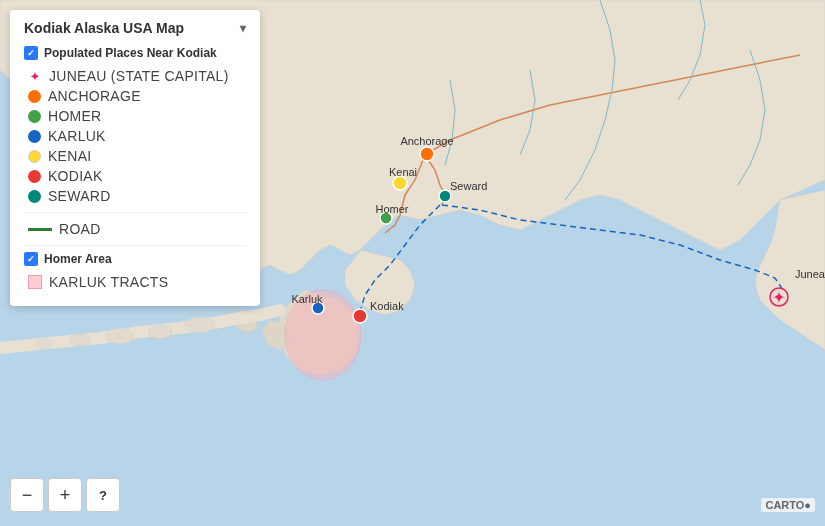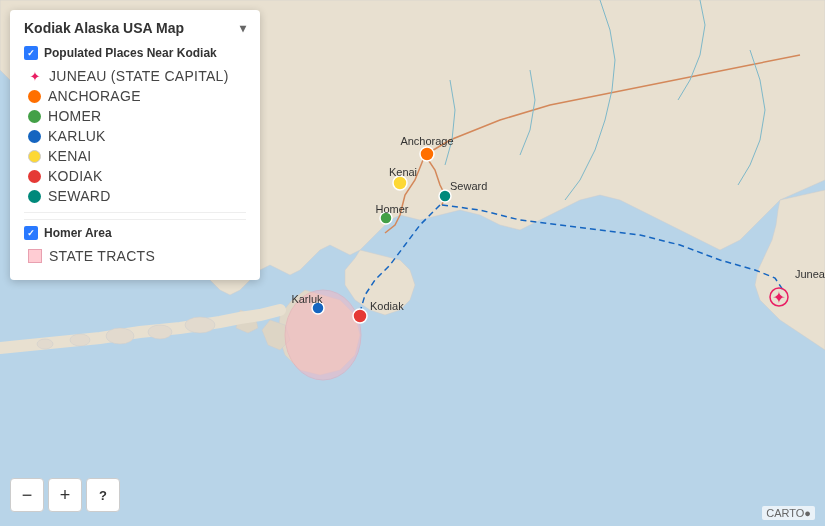--- a/index.html
+++ b/index.html
@@ -162,28 +162,29 @@
       display: flex;
       align-items: center;
       justify-content: center;
       color: #333;
       font-weight: 300;
     }
 
     
     #attribution {
       position: absolute;
-      bottom: 6px;
+      bottom: 14px;
       right: 10px;
       font-size: 11px;
       color: #666;
       z-index: 100;
       background: rgba(255,255,255,0.7);
       padding: 1px 4px;
       border-radius: 2px;
+      font-weight: bold;
     }
 
     
     #map-svg {
       position: absolute;
       top: 0; left: 0;
       width: 100%;
       height: 100%;
     }
   </style>
@@ -312,31 +313,35 @@
   </div>
 
   <div class="place-item">
     <div class="place-dot" style="background:#00897b;"></div>
     <span class="place-label">SEWARD</span>
   </div>
 
   <hr class="legend-divider">
 
 
+  <div class="route-item">
+    <div class="route-line-solid"></div>
+    <span class="place-label">ROAD</span>
+  </div>
 
   <hr class="legend-divider">
 
   <div class="legend-section-header">
     <div class="checkbox-blue"></div>
     <span class="label">Homer Area</span>
   </div>
 
   <div class="route-item">
     <div class="census-swatch"></div>
-    <span class="place-label">STATE TRACTS</span>
+    <span class="place-label">KARLUK TRACTS</span>
   </div>
 </div>
 
 <div id="zoom-controls">
   <button class="zoom-btn">−</button>
   <button class="zoom-btn">+</button>
   <button class="zoom-btn" style="font-size:13px; font-weight:bold;">?</button>
 </div>
 
 <div id="attribution">

